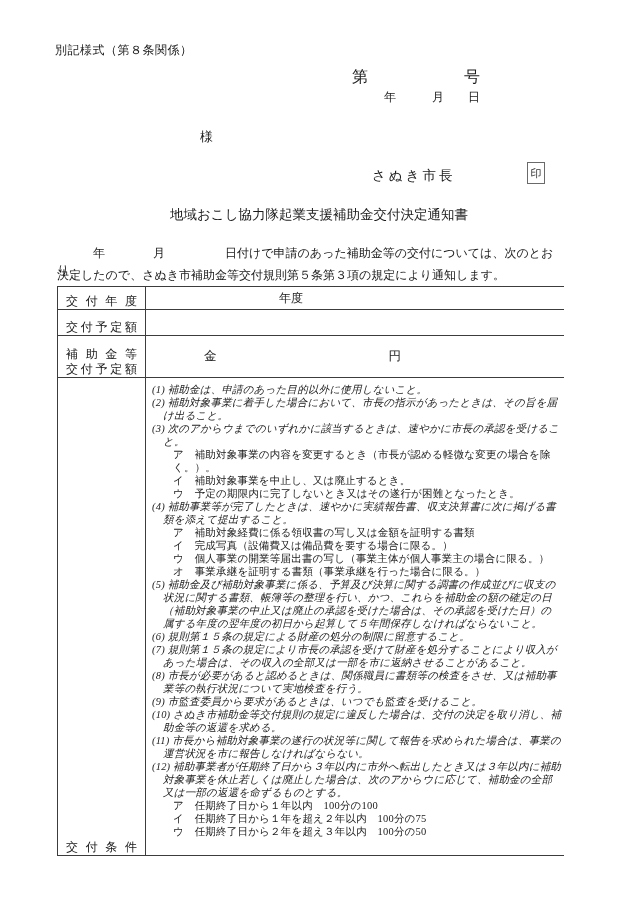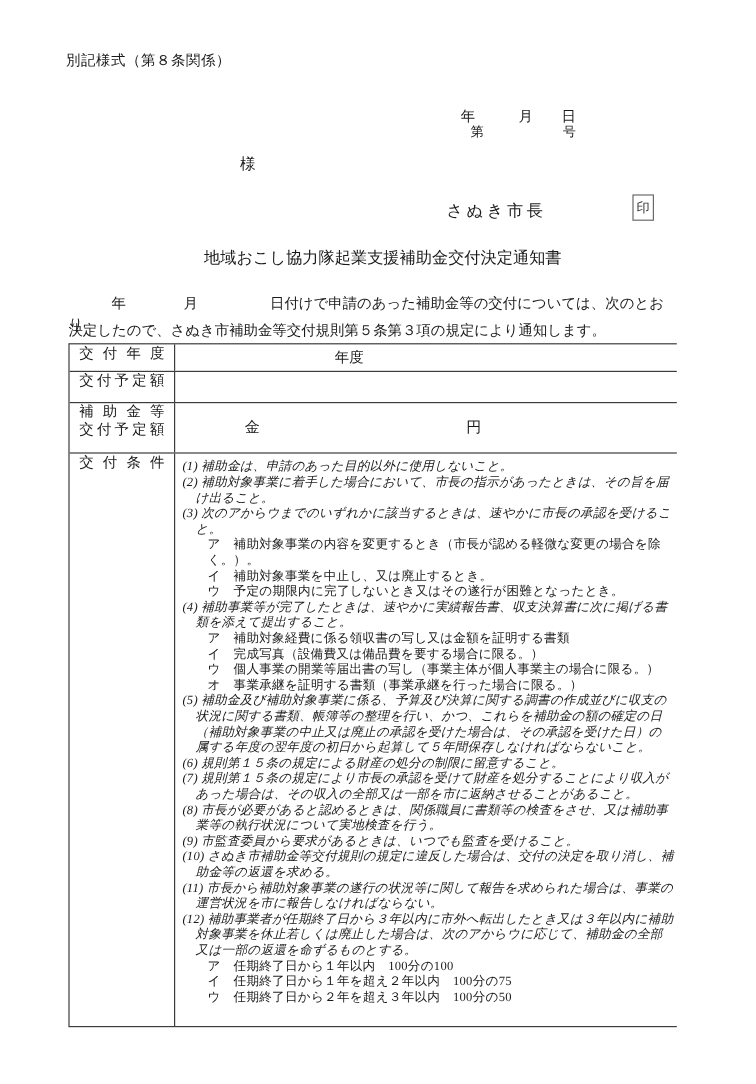--- a/index.html
+++ b/index.html
@@ -6,21 +6,21 @@
   .page{
     position:relative;
     width:564px;height:903px;
     background:#ffffff;
     color:#1a1a1a;
     font-family:"Liberation Serif","DejaVu Serif",serif;
     overflow:hidden;
   }
   .abs{position:absolute;}
   .form-label{left:55px;top:42px;font-size:12px;letter-spacing:0.5px;}
-  .number-line{top:67px;right:84px;font-size:11px;text-align:center;margin-top:35px;}
+  .number-line{top:67px;right:84px;font-size:16px;text-align:center;}
   .date-line{top:89px;right:84px;font-size:12px;text-align:center;}
   .addressee{left:200px;top:128px;font-size:13px;}
   .sender{left:372px;top:167px;font-size:13.5px;letter-spacing:3px;}
   .seal-box{
     left:527px;top:162px;width:16px;height:20px;
     border:1px solid #6a6a6a;
     display:flex;align-items:center;justify-content:center;
     font-size:11px;letter-spacing:0;color:#333;
   }
   .doc-title{left:4px;top:206px;width:630px;text-align:center;font-size:13.5px;}
@@ -32,21 +32,21 @@
     border:1px solid #3c3c3c;
     box-sizing:border-box;
     font-size:12px;
   }
   .trow{display:flex;border-bottom:1px solid #3c3c3c;box-sizing:border-box;}
   .trow:last-child{border-bottom:none;}
   .tlabel{
     width:88px;min-width:88px;box-sizing:border-box;
     border-right:1px solid #3c3c3c;
     padding:0 8px;
-    display:flex;flex-direction:column;justify-content:flex-start;
+    display:flex;flex-direction:column;justify-content:flex-end;
   }
   .jlabel{
     width:100%;
     text-align:justify;text-align-last:justify;
     line-height:15px;
   }
   .tvalue{flex:1;box-sizing:border-box;}
   .row-nendo{height:23px;}
   .row-nendo .tvalue{display:flex;align-items:center;padding-left:133px;}
   .row-meisho{height:26px;}

